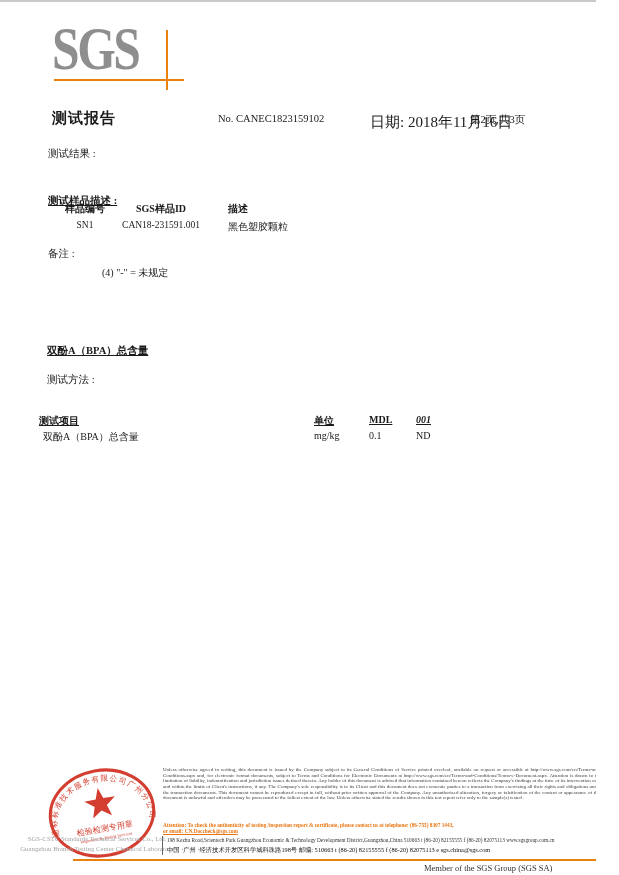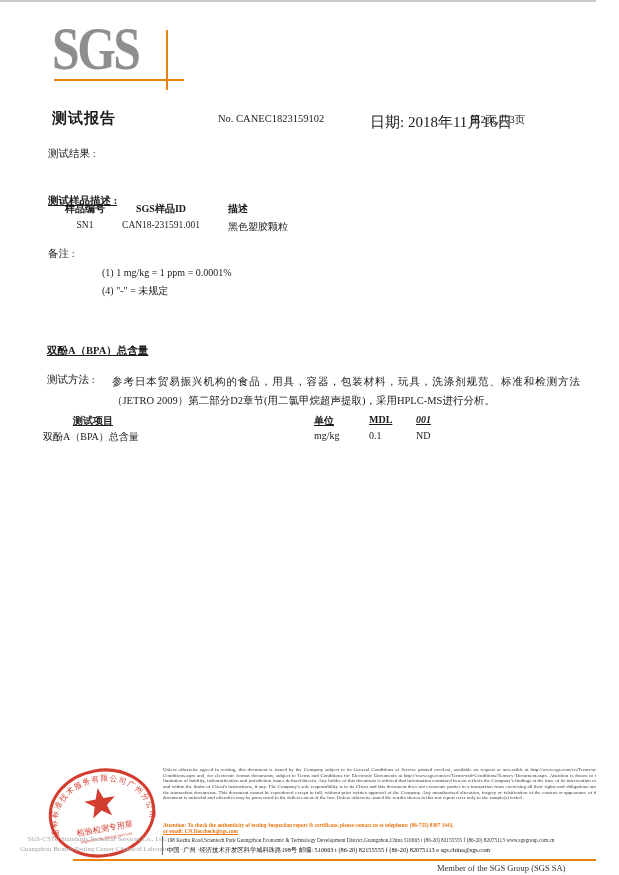--- a/index.html
+++ b/index.html
@@ -37,42 +37,42 @@
   .remarks-label{position:absolute;left:48px;top:247px;}
   .remarks{position:absolute;left:102px;top:264px;font-size:10px;line-height:17.5px;}
 
   .bpa-heading{position:absolute;left:47px;top:344px;font-size:10.5px;font-weight:bold;text-decoration:underline;}
   .method-label{position:absolute;left:47px;top:373px;}
   .method-text{position:absolute;left:112px;top:373px;width:468px;font-size:10.5px;line-height:18.5px;text-align:justify;}
 
   
   .rt-h{position:absolute;top:414px;font-size:10px;font-weight:bold;text-decoration:underline;}
   .rt-v{position:absolute;top:430px;font-size:10px;}
-  .rt-item-h{left:73px;}
+  .rt-item-h{left:39px;}
   .rt-item-v{left:43px;}
   .rt-col{width:44px;text-align:left;}
   .rt-unit{left:314px;}
   .rt-mdl{left:369px;}
   .rt-001{left:416px;font-style:italic;}
 
   
   .stamp{position:absolute;left:46px;top:767px;width:112px;height:92px;transform:rotate(-10deg);opacity:0.9;}
   .company{position:absolute;left:12px;top:834px;width:170px;text-align:center;
            font-size:6.8px;line-height:10px;color:#a3a3a3;}
   .legal{position:absolute;left:163px;top:767px;width:438px;font-size:5px;line-height:5.65px;
          color:#3c3c3c;text-align:justify;}
   .attention{position:absolute;left:163px;top:822px;width:438px;font-size:5.3px;line-height:6px;
              color:#e87511;font-weight:bold;}
   .attention-email{position:absolute;left:163px;top:828px;font-size:5.3px;line-height:6px;
              color:#e87511;font-weight:bold;text-decoration:underline;}
   .addr{position:absolute;left:162px;top:836px;width:440px;border-left:1px solid #666;padding-left:4px;}
   .addr-en{font-size:5.3px;line-height:9px;color:#333;white-space:nowrap;}
   .addr-cn{font-size:6.3px;line-height:10px;color:#111;white-space:nowrap;}
   .orange-rule{position:absolute;left:73px;top:859px;width:536px;height:2px;background:#e8820c;}
-  .member{position:absolute;left:437px;top:863px;font-size:8.5px;color:#333;}
+  .member{position:absolute;left:424px;top:863px;font-size:8.5px;color:#333;}
 </style>
 </head>
 <body>
 
 <div class="page">
   <div class="edge-top"></div>
   <div class="edge-right"></div>
 
   <div class="logo-text">SGS</div>
   <div class="logo-hline"></div>
@@ -88,27 +88,25 @@
 
   <div class="st-cell st-h st-c1 st-row1">样品编号</div>
   <div class="st-cell st-h st-c2 st-row1">SGS样品ID</div>
   <div class="st-cell st-h st-c3 st-row1">描述</div>
   <div class="st-cell st-mono st-c1 st-row2">SN1</div>
   <div class="st-cell st-mono st-c2 st-row2">CAN18-231591.001</div>
   <div class="st-cell st-c3 st-row2">黑色塑胶颗粒</div>
 
   <div class="label remarks-label">备注 :</div>
   <div class="remarks">
-    <div>(1) 1 mg/kg = 1 ppm = 0.0001%</div>
     <div>(4) "-" = 未规定</div>
   </div>
 
   <div class="bpa-heading">双酚A（BPA）总含量</div>
   <div class="label method-label">测试方法 :</div>
-  <div class="method-text">参考日本贸易振兴机构的食品，用具，容器，包装材料，玩具，洗涤剂规范、标准和检测方法（JETRO 2009）第二部分D2章节(用二氯甲烷超声提取)，采用HPLC-MS进行分析。</div>
 
   <div class="rt-h rt-item-h">测试项目</div>
   <div class="rt-h rt-col rt-unit">单位</div>
   <div class="rt-h rt-col rt-mdl">MDL</div>
   <div class="rt-h rt-col rt-001">001</div>
   <div class="rt-v rt-item-v">双酚A（BPA）总含量</div>
   <div class="rt-v rt-col rt-unit">mg/kg</div>
   <div class="rt-v rt-col rt-mdl">0.1</div>
   <div class="rt-v rt-col rt-001" style="font-style:normal;">ND</div>
 

